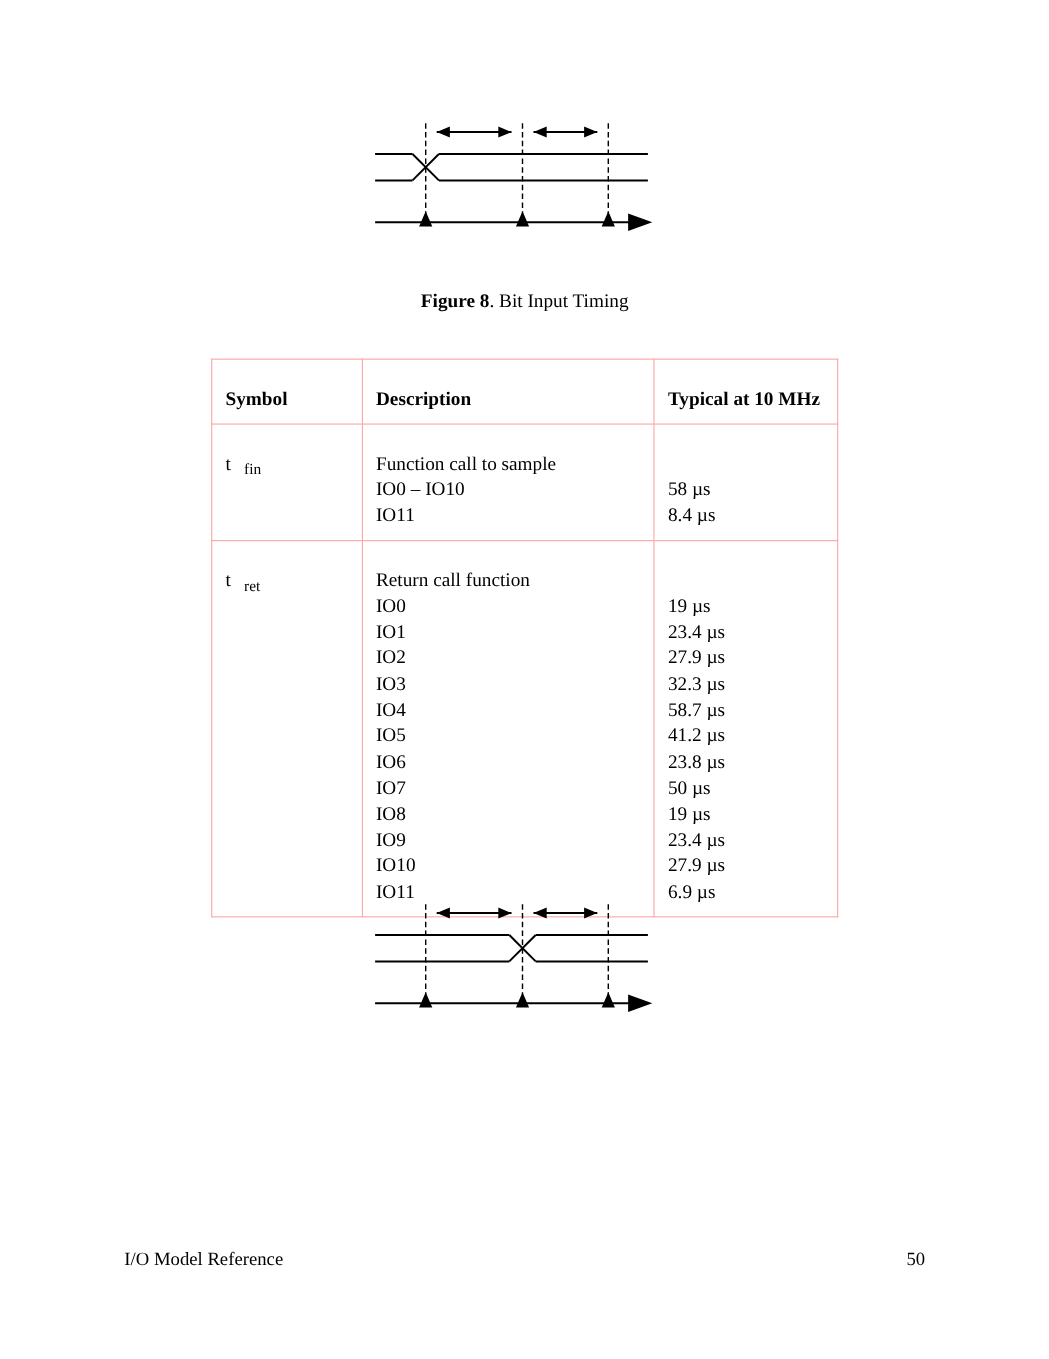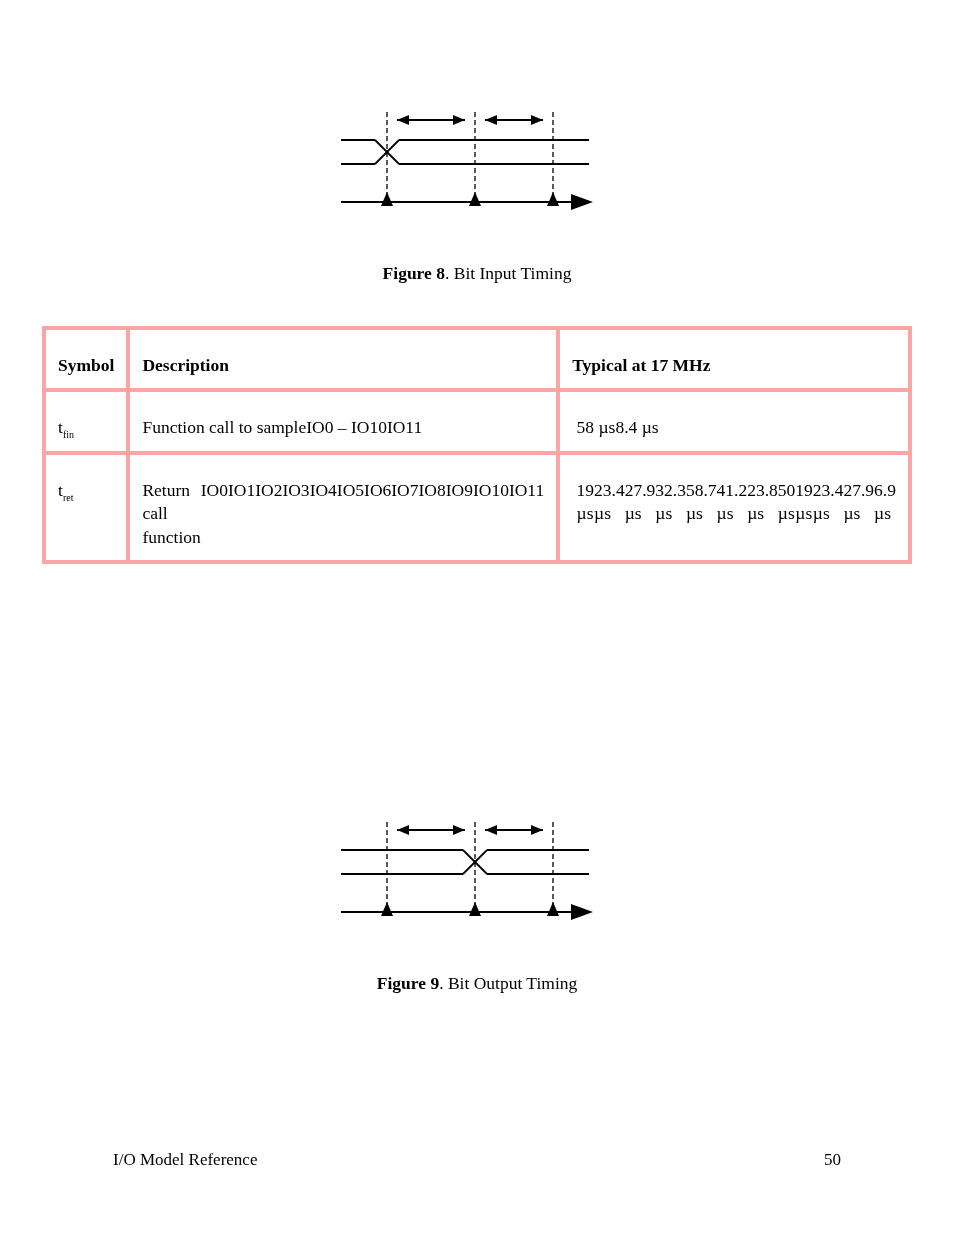--- a/index.html
+++ b/index.html
@@ -23,35 +23,35 @@
   .caption{text-align:center;margin-top:34px;}
   .caption .bold{font-weight:700;}
   .table-caption{text-align:center;margin-bottom:6px;}
   .table-caption .bold{font-weight:700;}
   .tbl{
     border-collapse:collapse;
     width:570px;
     margin:0 auto;
   }
   .tbl th,.tbl td{
-    border:4px solid #fca5a5;
+    border:1px solid #fca5a5;
     padding:24px 12px 10px 12px;
     vertical-align:top;
     text-align:left;
   }
   .tbl th{font-weight:700;}
   .col-sym{width:126px;}
   .col-desc{width:280px;}
   .col-typ{width:164px;}
   .sym-main{font-family:var(--serif);}
-  .sym-sub{font-size:10px;vertical-align:sub;}
-  .desclines,.vallines{display:flex;flex-direction:row;}
+  .sym-sub{font-size:14px;vertical-align:sub;margin-left:12px;}
+  .desclines,.vallines{display:flex;flex-direction:column;}
   .footer{
     position:absolute;
-    left:113px;right:113px;bottom:63px;
+    left:113px;right:113px;bottom:78px;
     display:flex;justify-content:space-between;
     font-size:17px;
   }
   svg .stroke{stroke:#000;stroke-width:1.8;fill:none;}
   svg .dash{stroke:#000;stroke-width:1.3;stroke-dasharray:5 3;fill:none;}
   svg .arrowhead{fill:#000;}
 </style>
 </head>
 <body>
 
@@ -89,21 +89,21 @@
       <span class="bold">Figure 8</span><span>. Bit Input Timing</span>
     </div>
   </div>
 
   <div style="position:absolute;left:0;right:0;top:326px;">
     <table class="tbl">
       <thead>
         <tr>
           <th class="col-sym">Symbol</th>
           <th class="col-desc">Description</th>
-          <th class="col-typ">Typical at 17 MHz</th>
+          <th class="col-typ">Typical at 10 MHz</th>
         </tr>
       </thead>
       <tbody>
         <tr>
           <td>
             <span class="sym-main">t</span><span class="sym-sub">fin</span>
           </td>
           <td>
             <div class="desclines">
                 <span>Function call to sample</span>
@@ -183,23 +183,20 @@
       <line class="stroke" x1="160" y1="42" x2="262" y2="42"></line>
       <line class="stroke" x1="160" y1="66" x2="262" y2="66"></line>
 
       <line class="stroke" x1="14" y1="104" x2="252" y2="104"></line>
       <polygon class="arrowhead" points="266,104 244,96 244,112"></polygon>
 
       <polygon class="arrowhead" points="60,94 54,108 66,108"></polygon>
       <polygon class="arrowhead" points="148,94 142,108 154,108"></polygon>
       <polygon class="arrowhead" points="226,94 220,108 232,108"></polygon>
     </svg>
-    <div class="caption">
-      <span class="bold">Figure 9</span><span>. Bit Output Timing</span>
-    </div>
   </div>
 
   <div class="footer">
     <span>I/O Model Reference</span>
     <span>50</span>
   </div>
 
 </div>
 
 </body></html>

